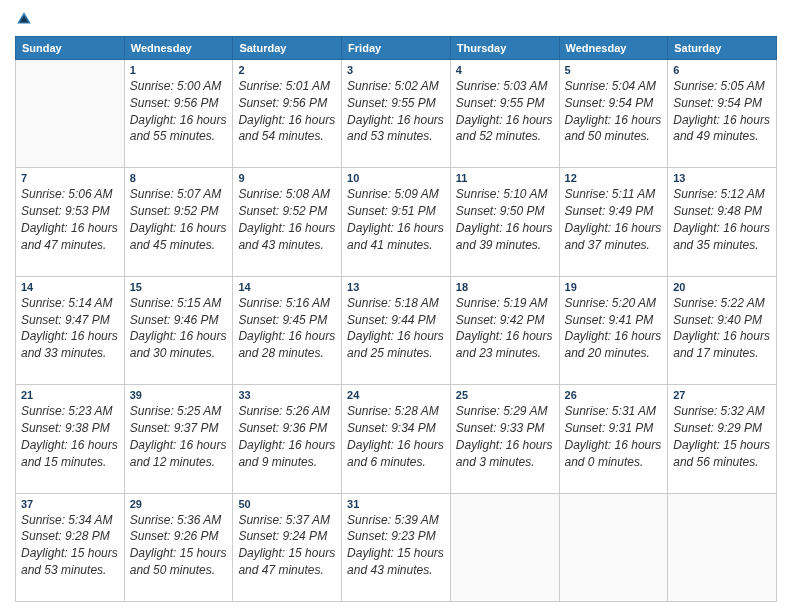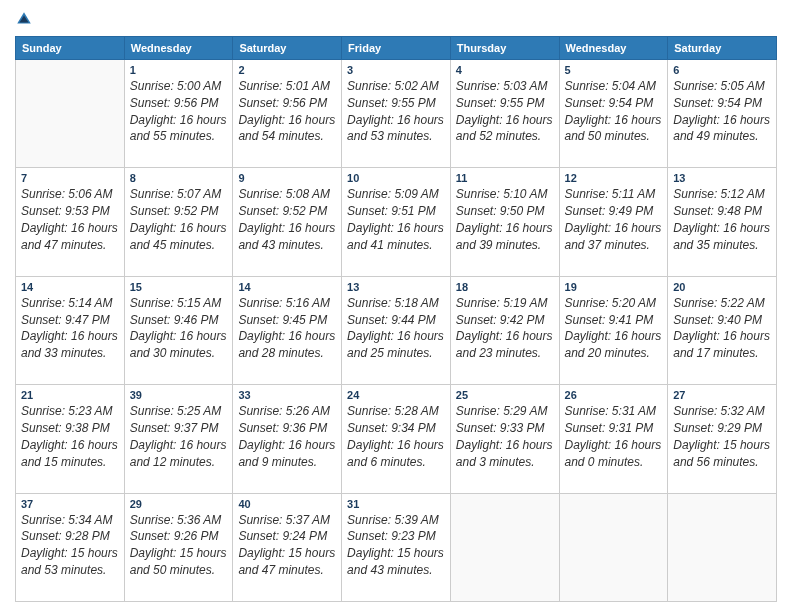--- a/index.html
+++ b/index.html
@@ -255,21 +255,21 @@
         <tr class="last-row">
           <td>
             <span class="day-number">37</span>
             <div class="day-info">Sunrise: 5:34 AM<br>Sunset: 9:28 PM<br>Daylight: 15 hours and 53 minutes.</div>
           </td>
           <td>
             <span class="day-number">29</span>
             <div class="day-info">Sunrise: 5:36 AM<br>Sunset: 9:26 PM<br>Daylight: 15 hours and 50 minutes.</div>
           </td>
           <td>
-            <span class="day-number">40</span>
+            <span class="day-number">50</span>
             <div class="day-info">Sunrise: 5:37 AM<br>Sunset: 9:24 PM<br>Daylight: 15 hours and 47 minutes.</div>
           </td>
           <td>
             <span class="day-number">31</span>
             <div class="day-info">Sunrise: 5:39 AM<br>Sunset: 9:23 PM<br>Daylight: 15 hours and 43 minutes.</div>
           </td>
           <td class="empty"></td>
           <td class="empty"></td>
           <td class="empty"></td>
         </tr>

